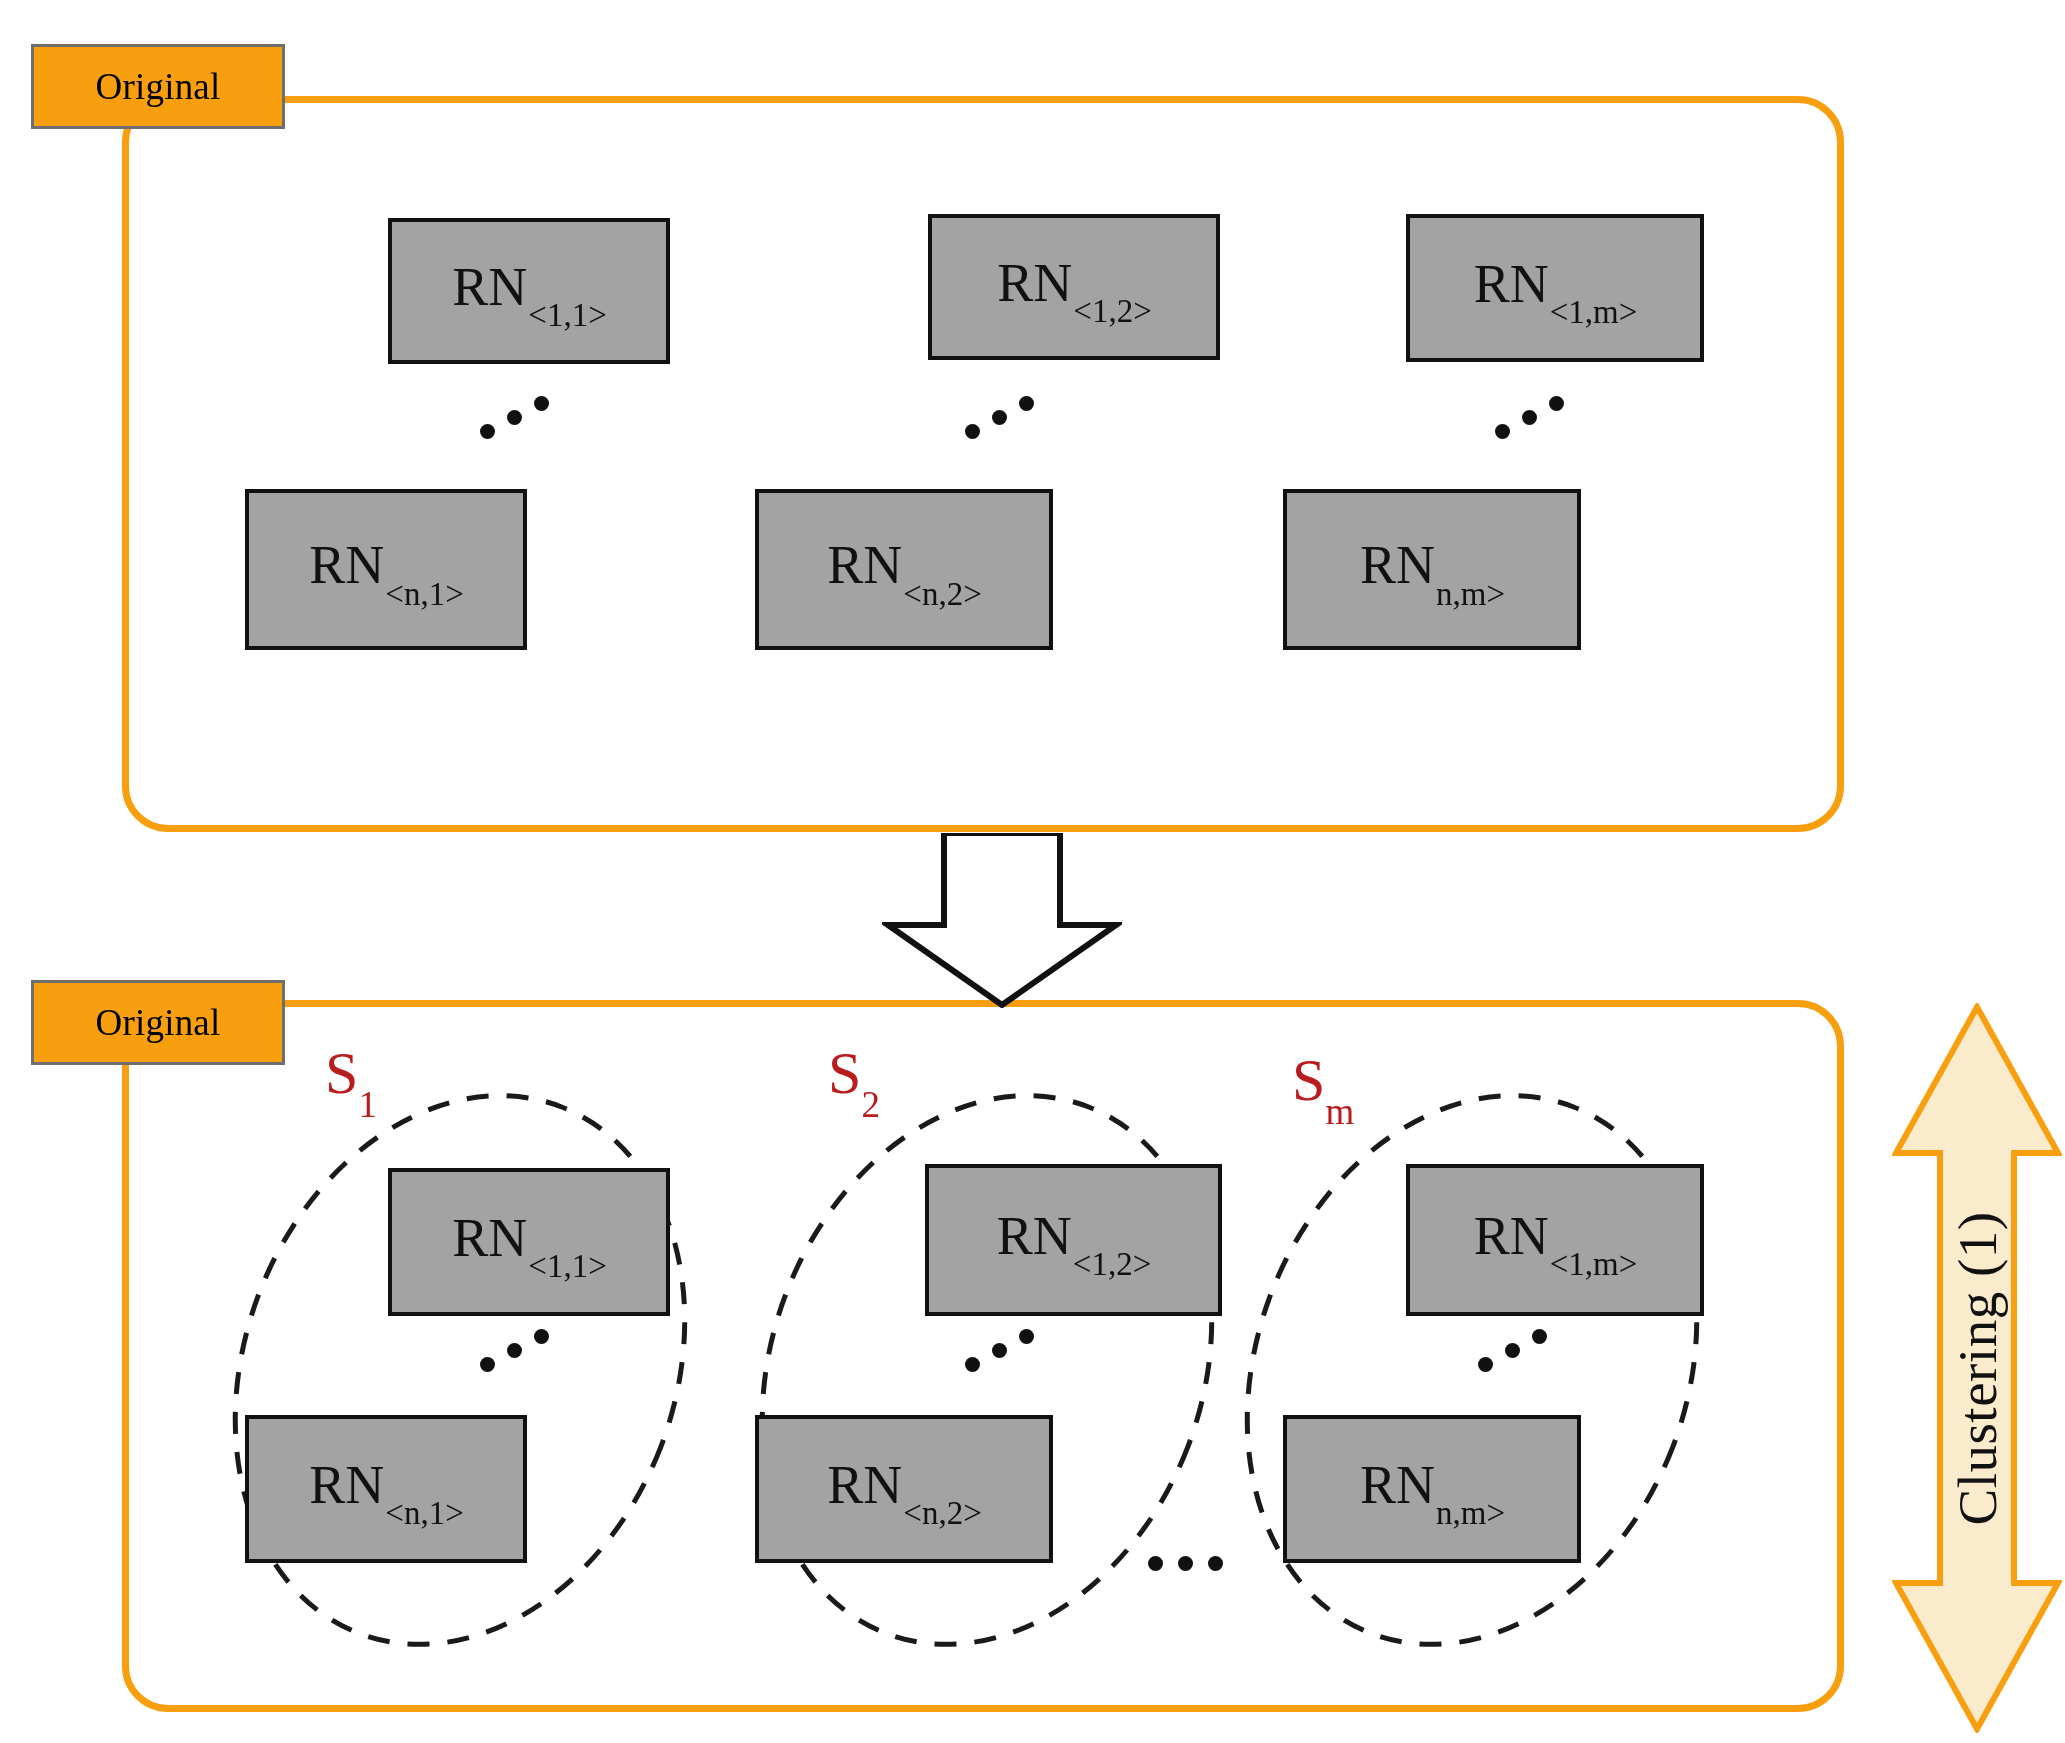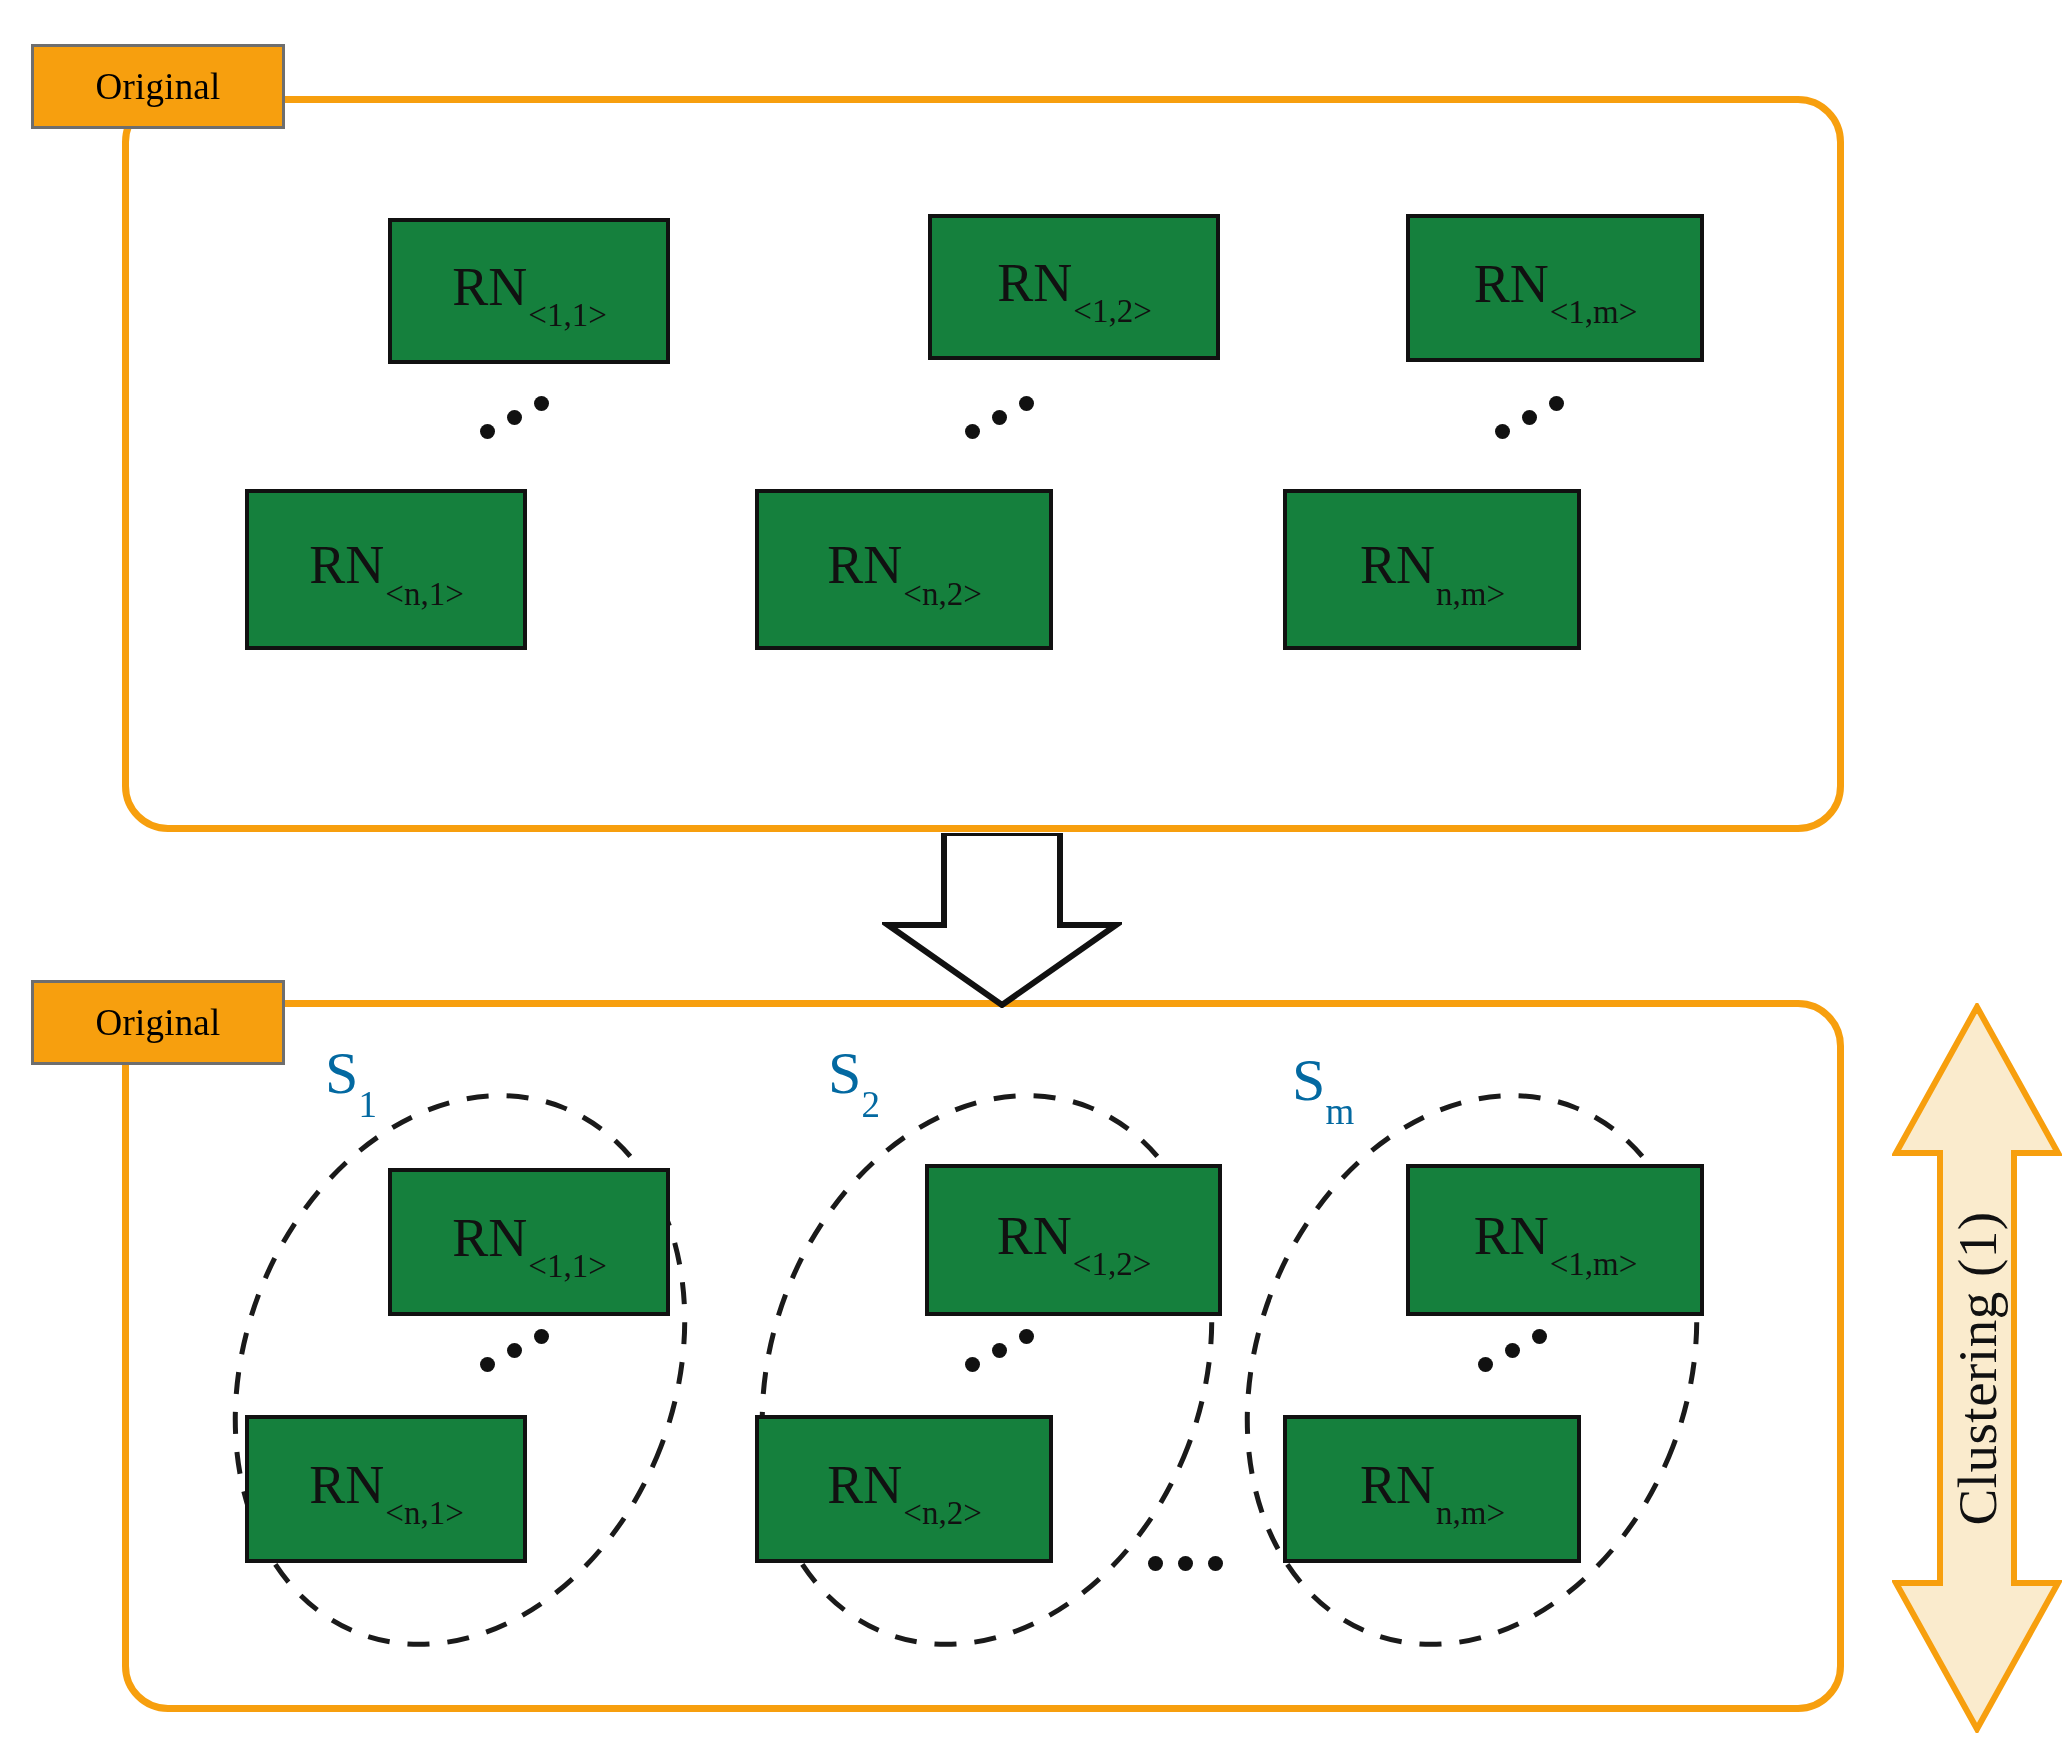--- a/index.html
+++ b/index.html
@@ -44,21 +44,21 @@
     letter-spacing: .2px;
     z-index: 6;
     font-family: "Liberation Serif", "DejaVu Serif", serif;
   }
   #badge-top    { left: 31px; top: 44px;  width: 254px; height: 85px; }
   #badge-bottom { left: 31px; top: 980px; width: 254px; height: 85px; }
 
   
   .rn-box {
     position: absolute;
-    background: #15803d;
+    background: #a3a3a3;
     border: 4px solid #111111;
     display: flex;
     align-items: center;
     justify-content: center;
     z-index: 5;
   }
   .rn-label {
     font-size: 54px;
     line-height: 1;
     color: #111111;
@@ -117,21 +117,21 @@
     position: absolute;
     z-index: 2;
     pointer-events: none;
   }
 
   
   .s-label {
     position: absolute;
     font-size: 60px;
     line-height: 1;
-    color: #0369a1;
+    color: #b91c1c;
     z-index: 5;
     white-space: nowrap;
     font-family: "Liberation Serif", "DejaVu Serif", serif;
   }
   .s-label .sub {
     font-size: 37px;
     vertical-align: sub;
     position: relative;
     top: 11px;
   }

